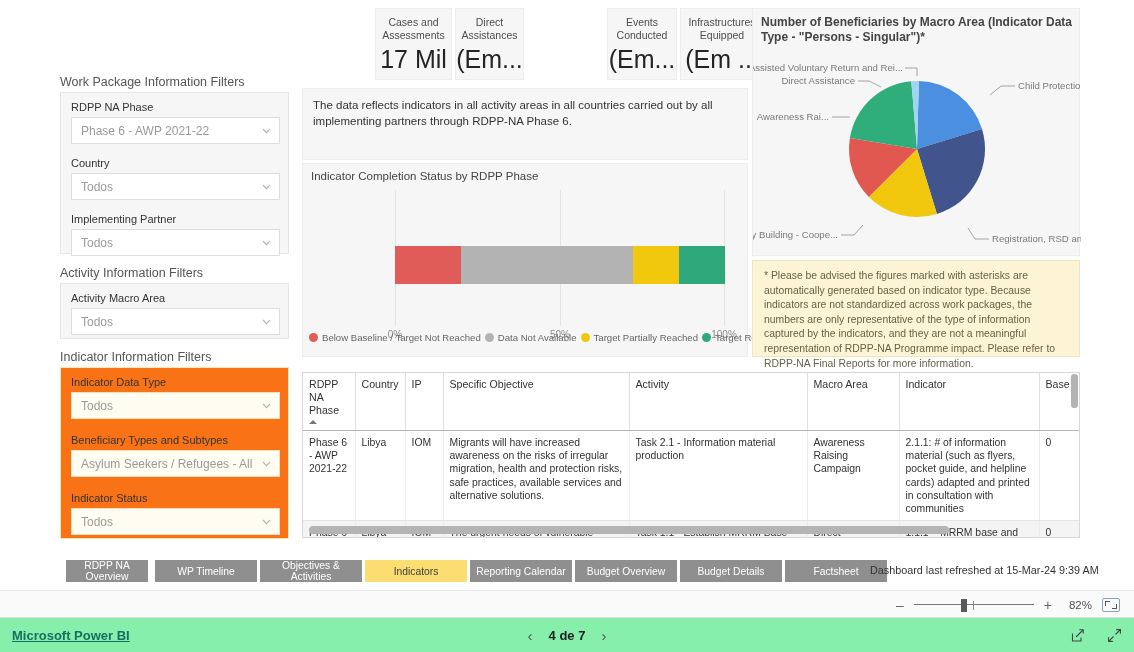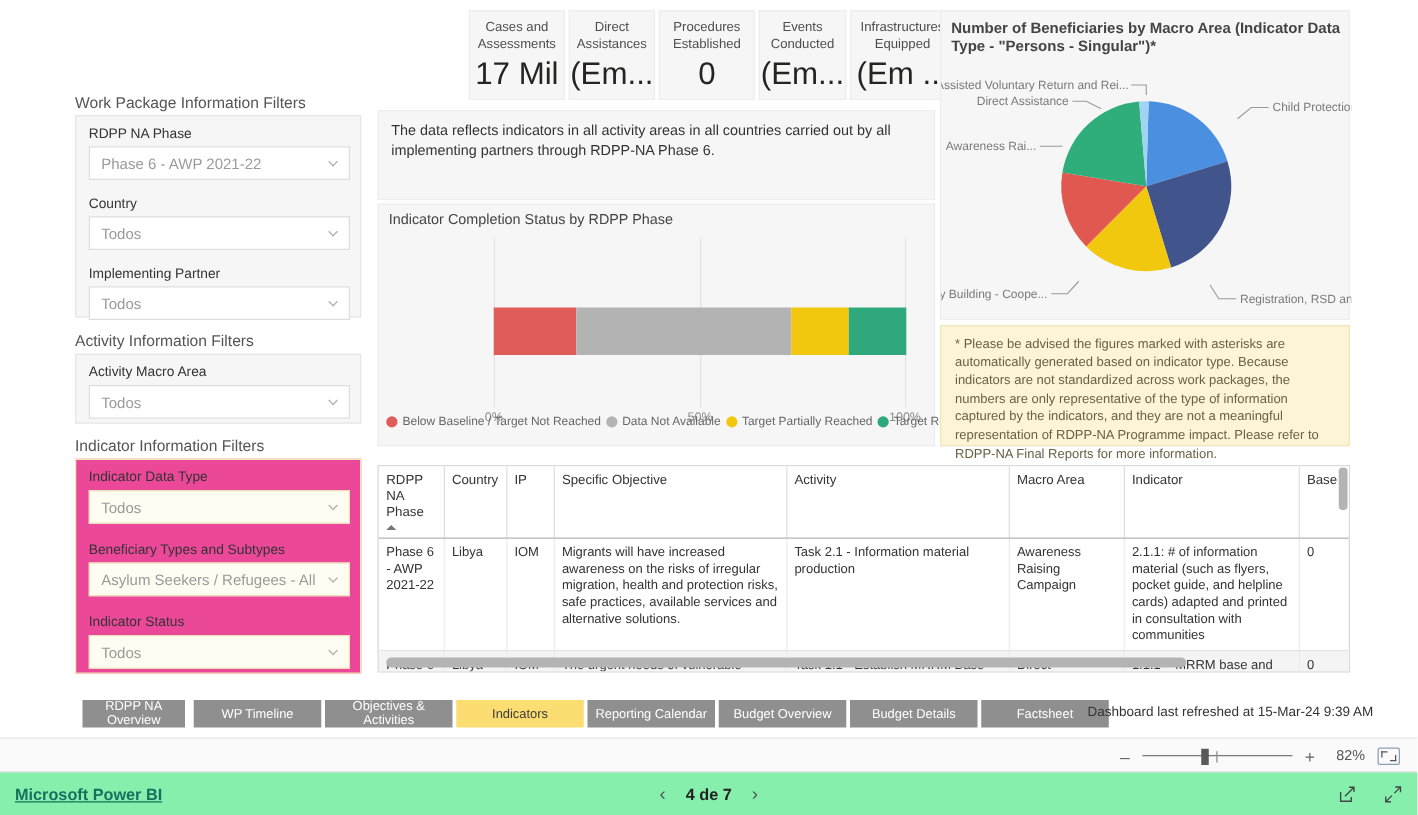--- a/index.html
+++ b/index.html
@@ -18,21 +18,21 @@
     position:absolute; left:52px; top:16px; width:250px;
     font-size:31px; font-weight:300; color:#5b5b5b; letter-spacing:0.2px;
     line-height:46px; white-space:nowrap;
   }
   .group-head {
     position:absolute; font-size:12.5px; color:#555; font-weight:400;
   }
   .filter-card {
     position:absolute; background:#f6f6f6; border:1px solid #e6e6e6;
   }
-  .filter-card.yellow { background:#ec4899; border-color:#f3e7b3; }
+  .filter-card.yellow { background:#f97316; border-color:#f3e7b3; }
   .filter-block { position:absolute; width:100%; }
   .filter-label {
     position:absolute; font-size:11px; color:#333; font-weight:400;
   }
   .filter-select {
     position:absolute; height:27px; background:#fff; border:1px solid #ddd;
     display:flex; align-items:center; padding:0 6px 0 9px;
   }
   .filter-card.yellow .filter-select { background:#fffdf2; border-color:#ece0b8; }
   .filter-value {
@@ -312,27 +312,20 @@
         <span>Assessments</span>
       </div>
       <div class="kpi-value">17 Mil</div>
     </div>
     <div class="kpi" style="left:455px; width:69px;">
       <div class="kpi-label">
         <span>Direct</span><br>
         <span>Assistances</span>
       </div>
       <div class="kpi-value">(Em...</div>
-    </div>
-    <div class="kpi" style="left:527px; width:77px;">
-      <div class="kpi-label">
-        <span>Procedures</span><br>
-        <span>Established</span>
-      </div>
-      <div class="kpi-value">0</div>
     </div>
     <div class="kpi" style="left:607px; width:70px;">
       <div class="kpi-label">
         <span>Events</span><br>
         <span>Conducted</span>
       </div>
       <div class="kpi-value">(Em...</div>
     </div>
     <div class="kpi" style="left:680px; width:84px;">
       <div class="kpi-label">

